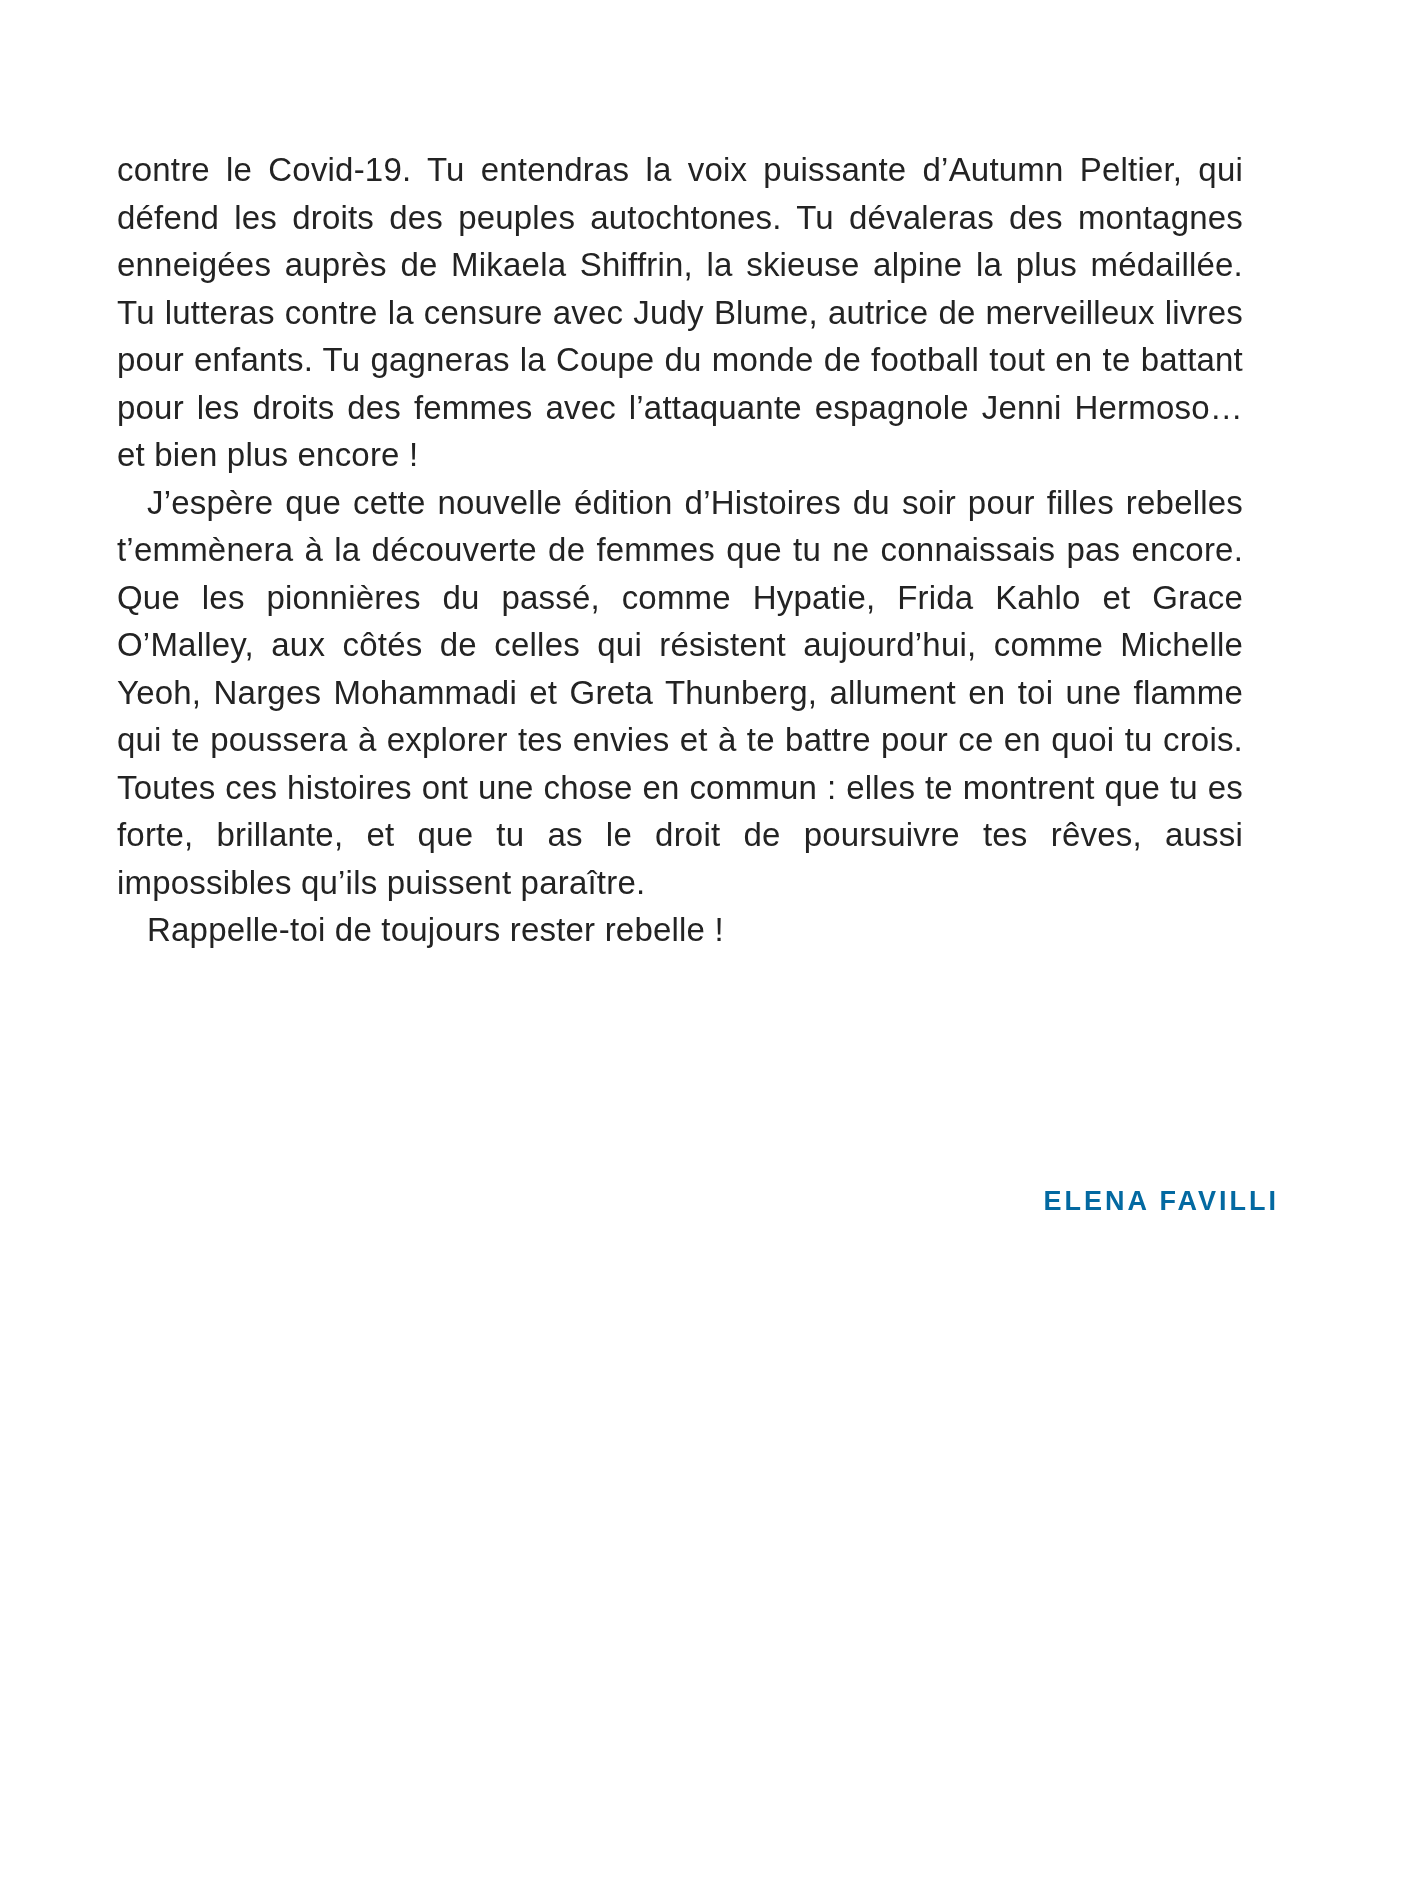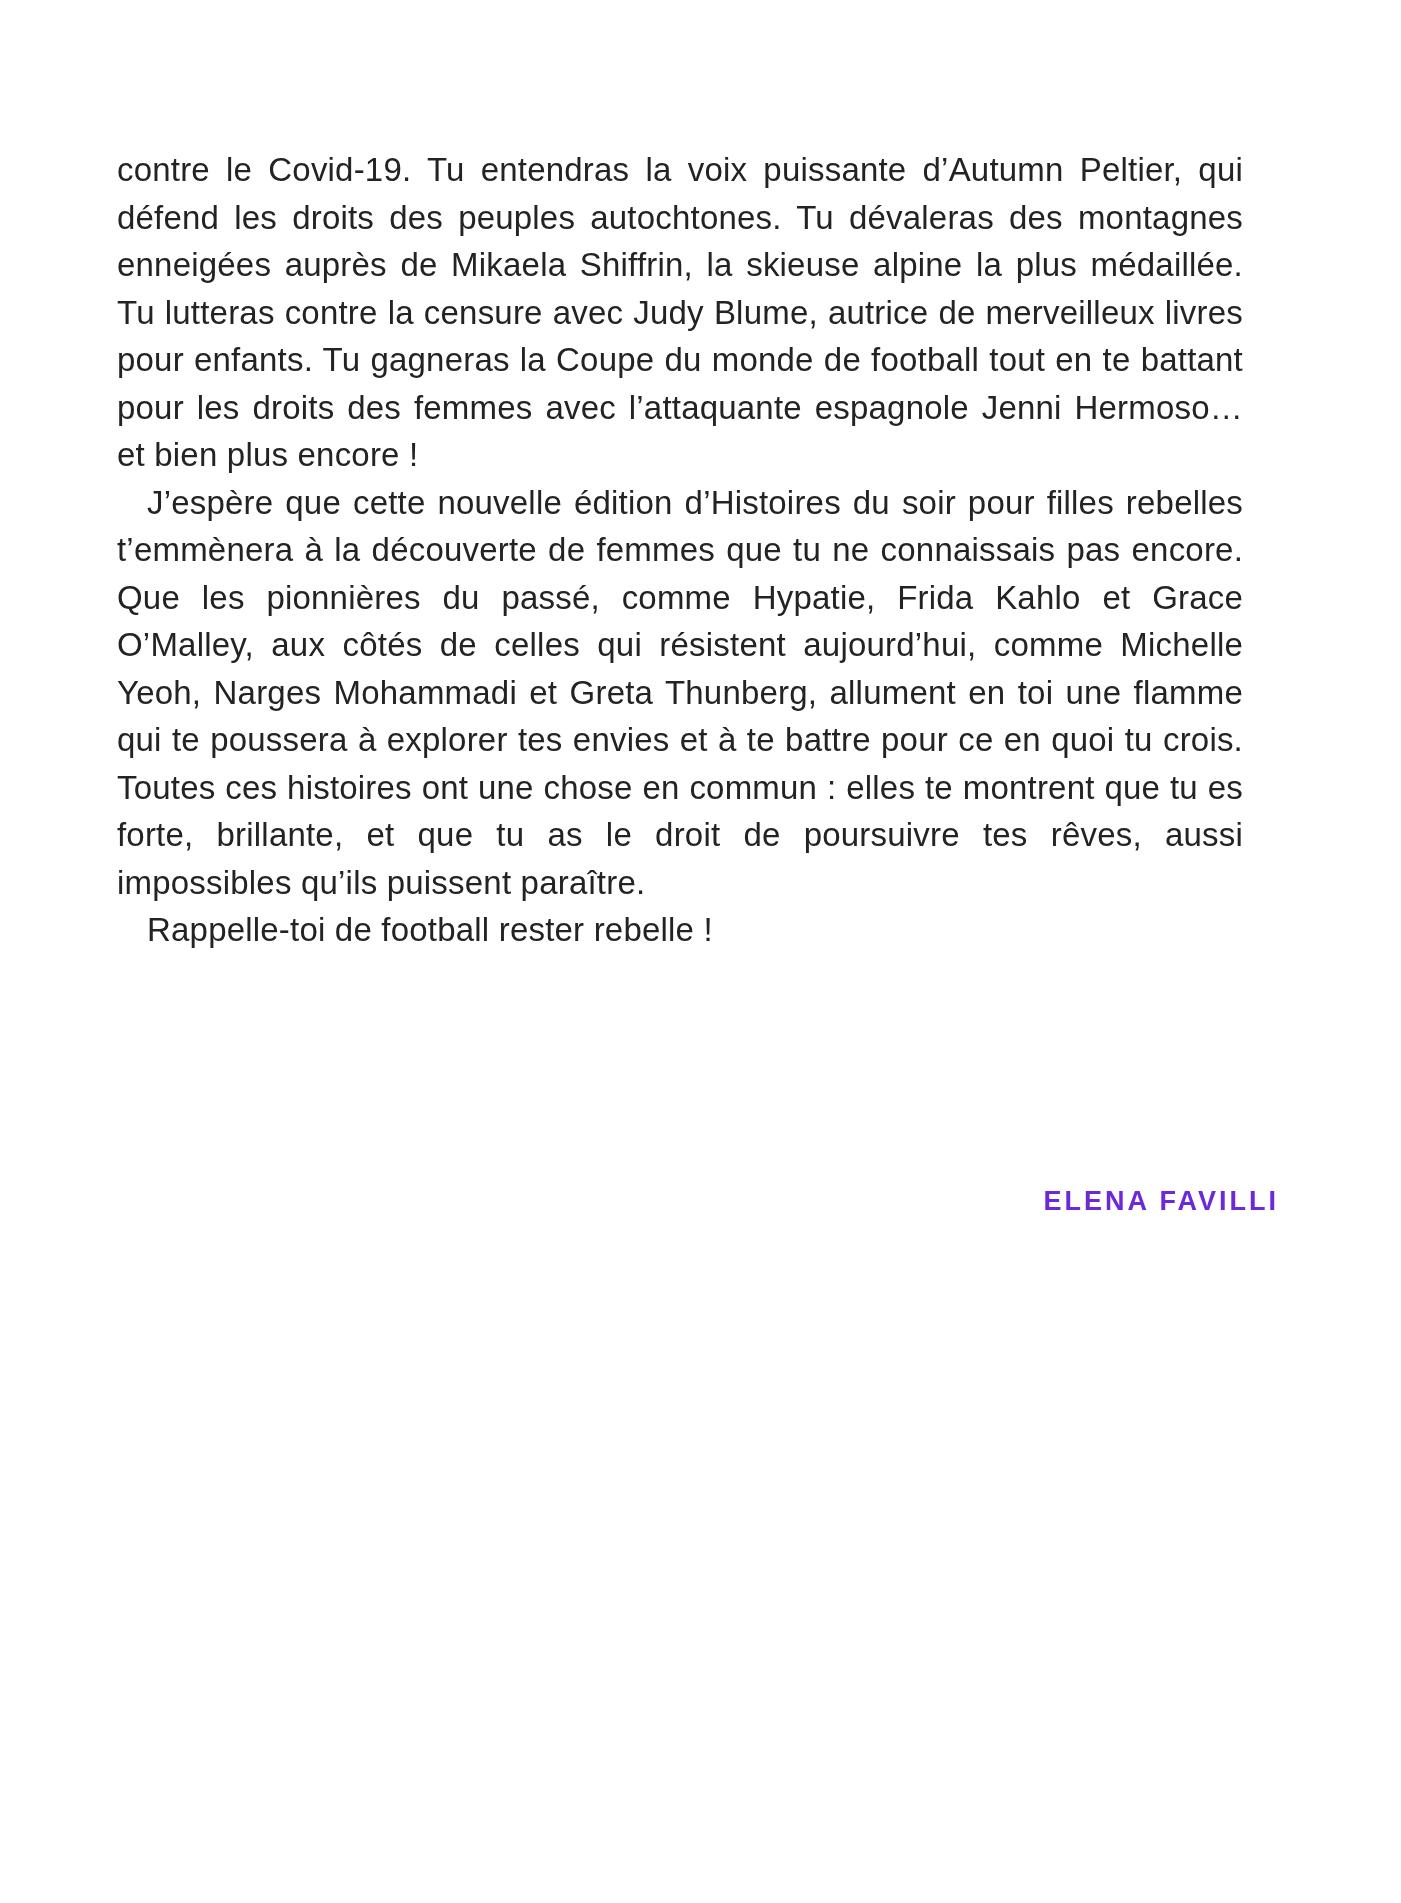--- a/index.html
+++ b/index.html
@@ -55,20 +55,20 @@
 
     <p>
       <span>contre le Covid-19. Tu entendras la voix puissante d’Autumn Peltier, qui défend les droits des peuples autochtones. Tu dévaleras des montagnes enneigées auprès de Mikaela Shiffrin, la skieuse alpine la plus médaillée. Tu lutteras contre la censure avec Judy Blume, autrice de merveilleux livres pour enfants. Tu gagneras la Coupe du monde de football tout en te battant pour les droits des femmes avec l’attaquante espagnole Jenni Hermoso… et bien plus encore !</span>
     </p>
 
     <p class="para-indent">
       <span>J’espère que cette nouvelle édition d’</span><span class="italic">Histoires du soir pour filles rebelles</span><span> t’emmènera à la découverte de femmes que tu ne connaissais pas encore. Que les pionnières du passé, comme Hypatie, Frida Kahlo et Grace O’Malley, aux côtés de celles qui résistent aujourd’hui, comme Michelle Yeoh, Narges Mohammadi et Greta Thunberg, allument en toi une flamme qui te poussera à explorer tes envies et à te battre pour ce en quoi tu crois. Toutes ces histoires ont une chose en commun : elles te montrent que tu es forte, brillante, et que tu as le droit de poursuivre tes rêves, aussi impossibles qu’ils puissent paraître.</span>
     </p>
 
     <p class="para-indent">
-      <span>Rappelle-toi de football rester rebelle !</span>
+      <span>Rappelle-toi de toujours rester rebelle !</span>
     </p>
 
   </div>
 
-  <div class="signature" style="color: #6d28d9;">ELENA FAVILLI</div>
+  <div class="signature" style="color: #0369a1;">ELENA FAVILLI</div>
 
 </div>
 
 </body></html>

